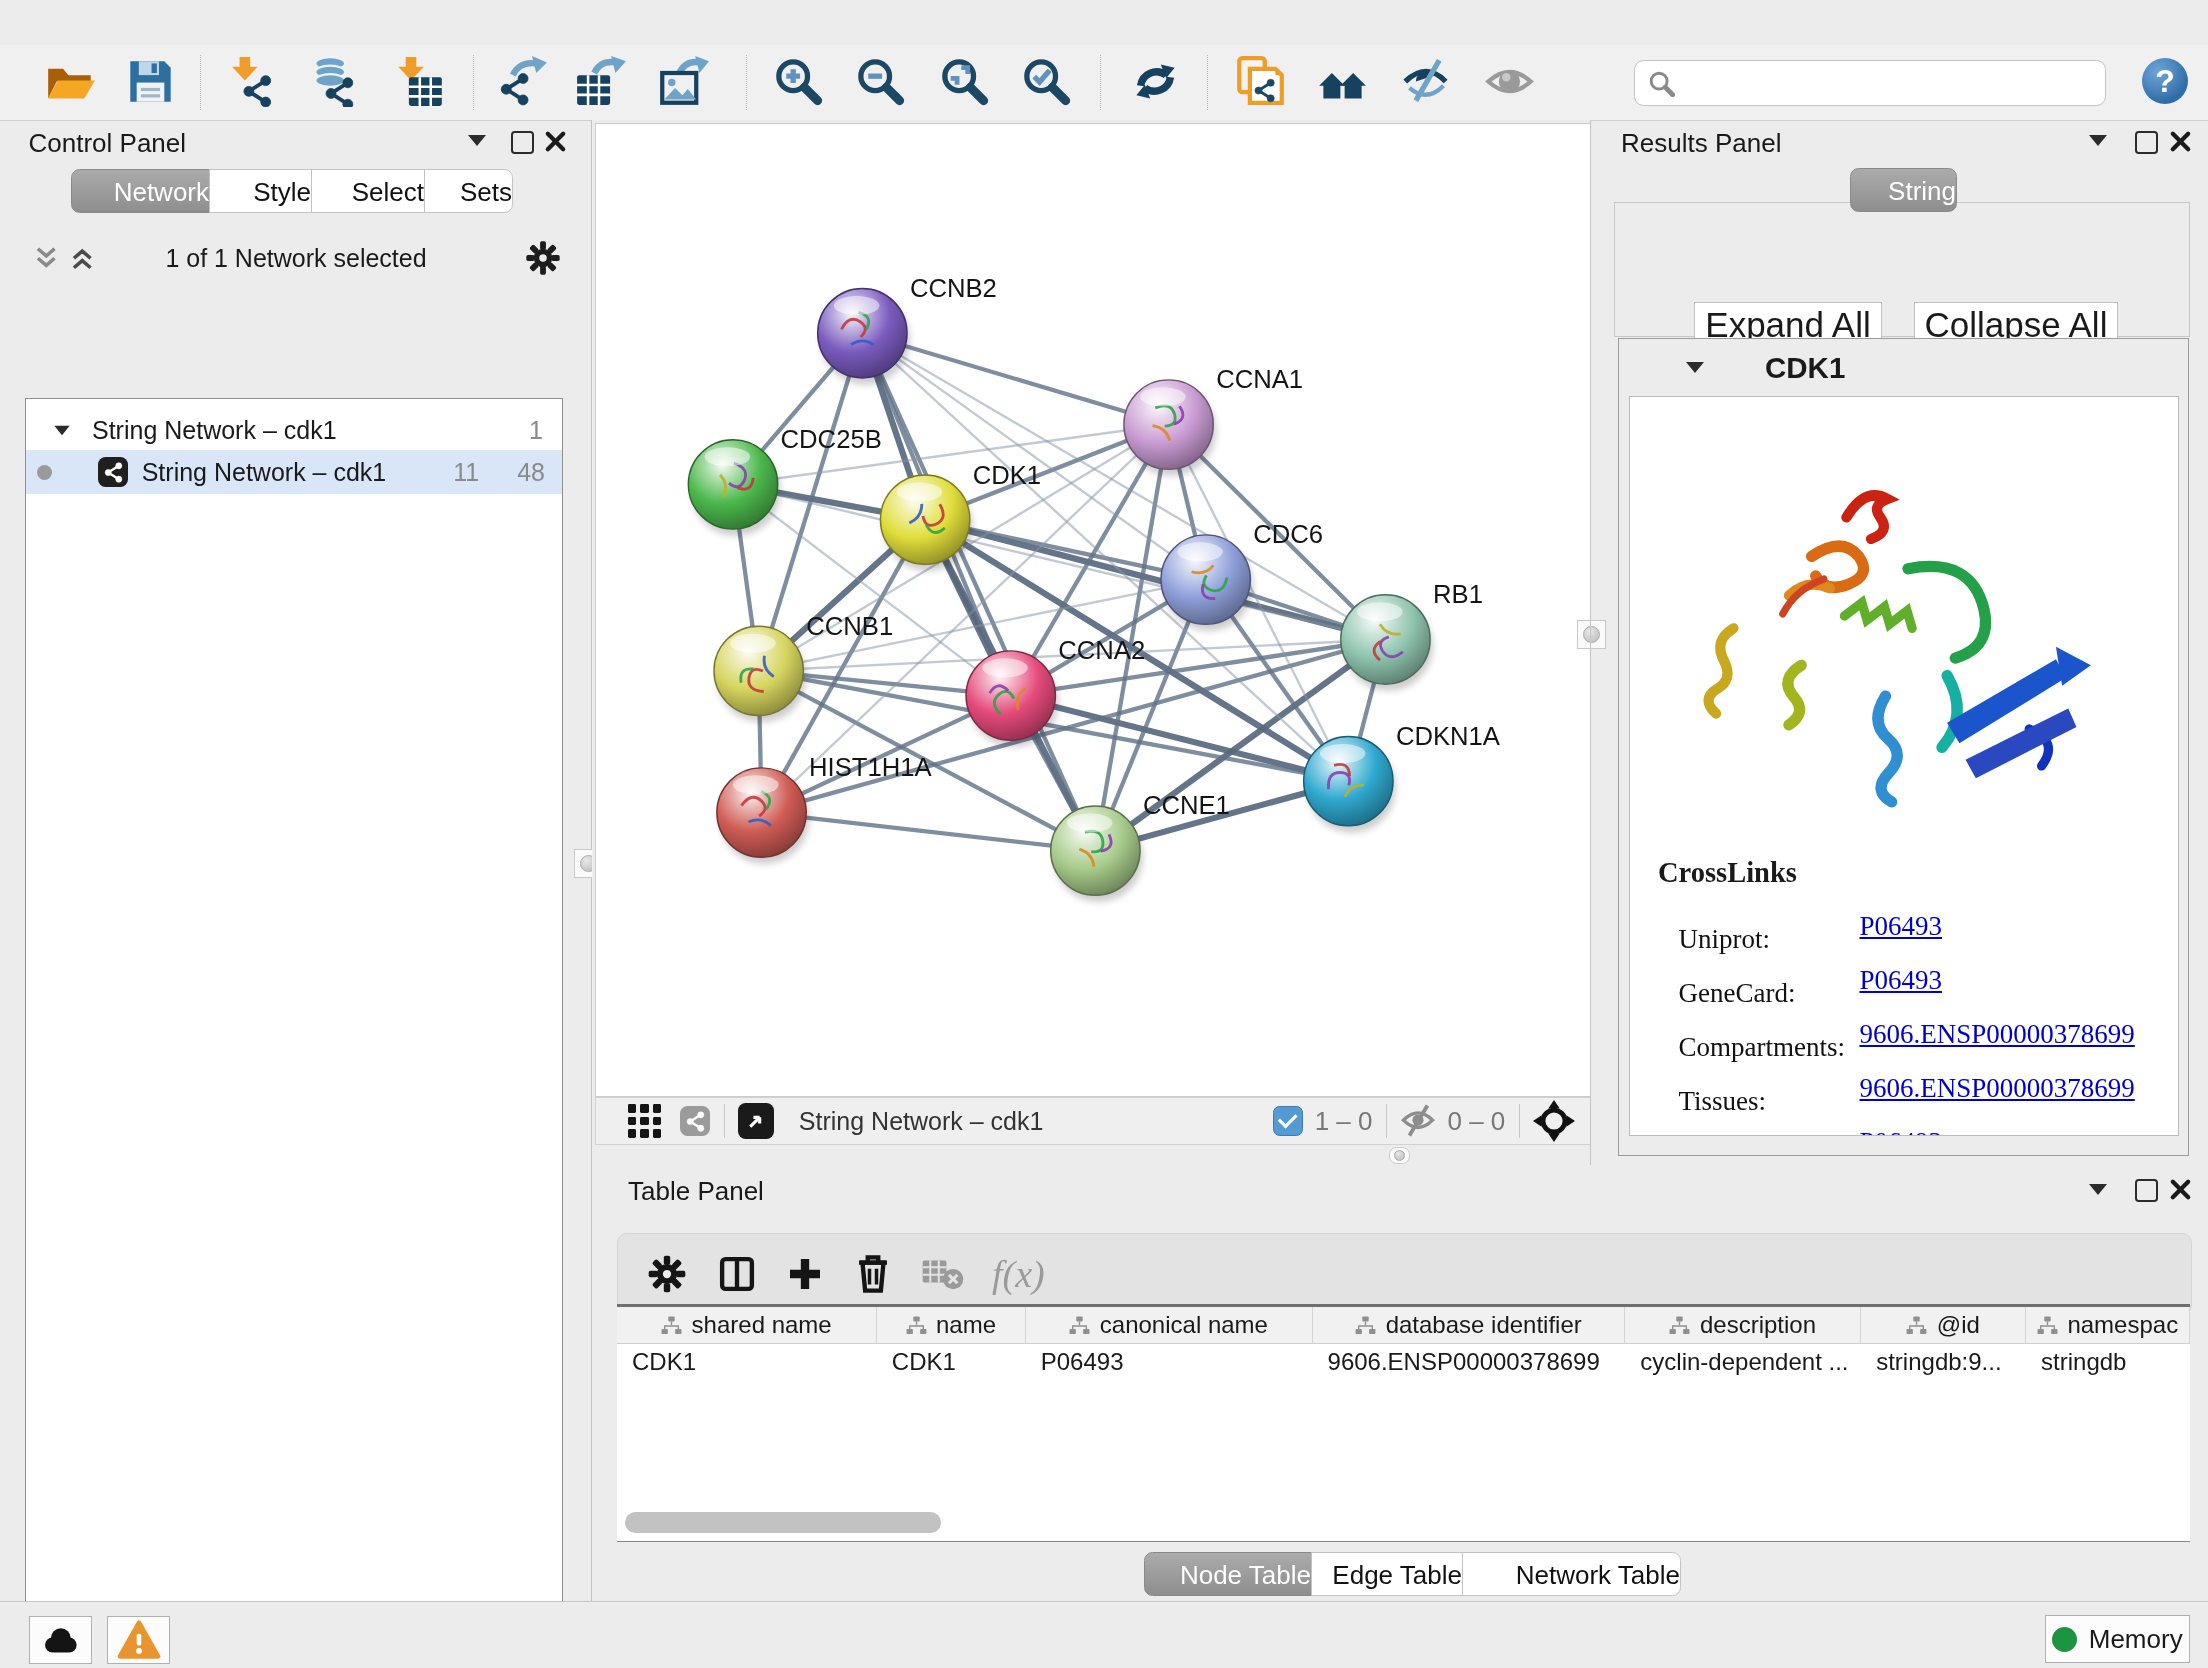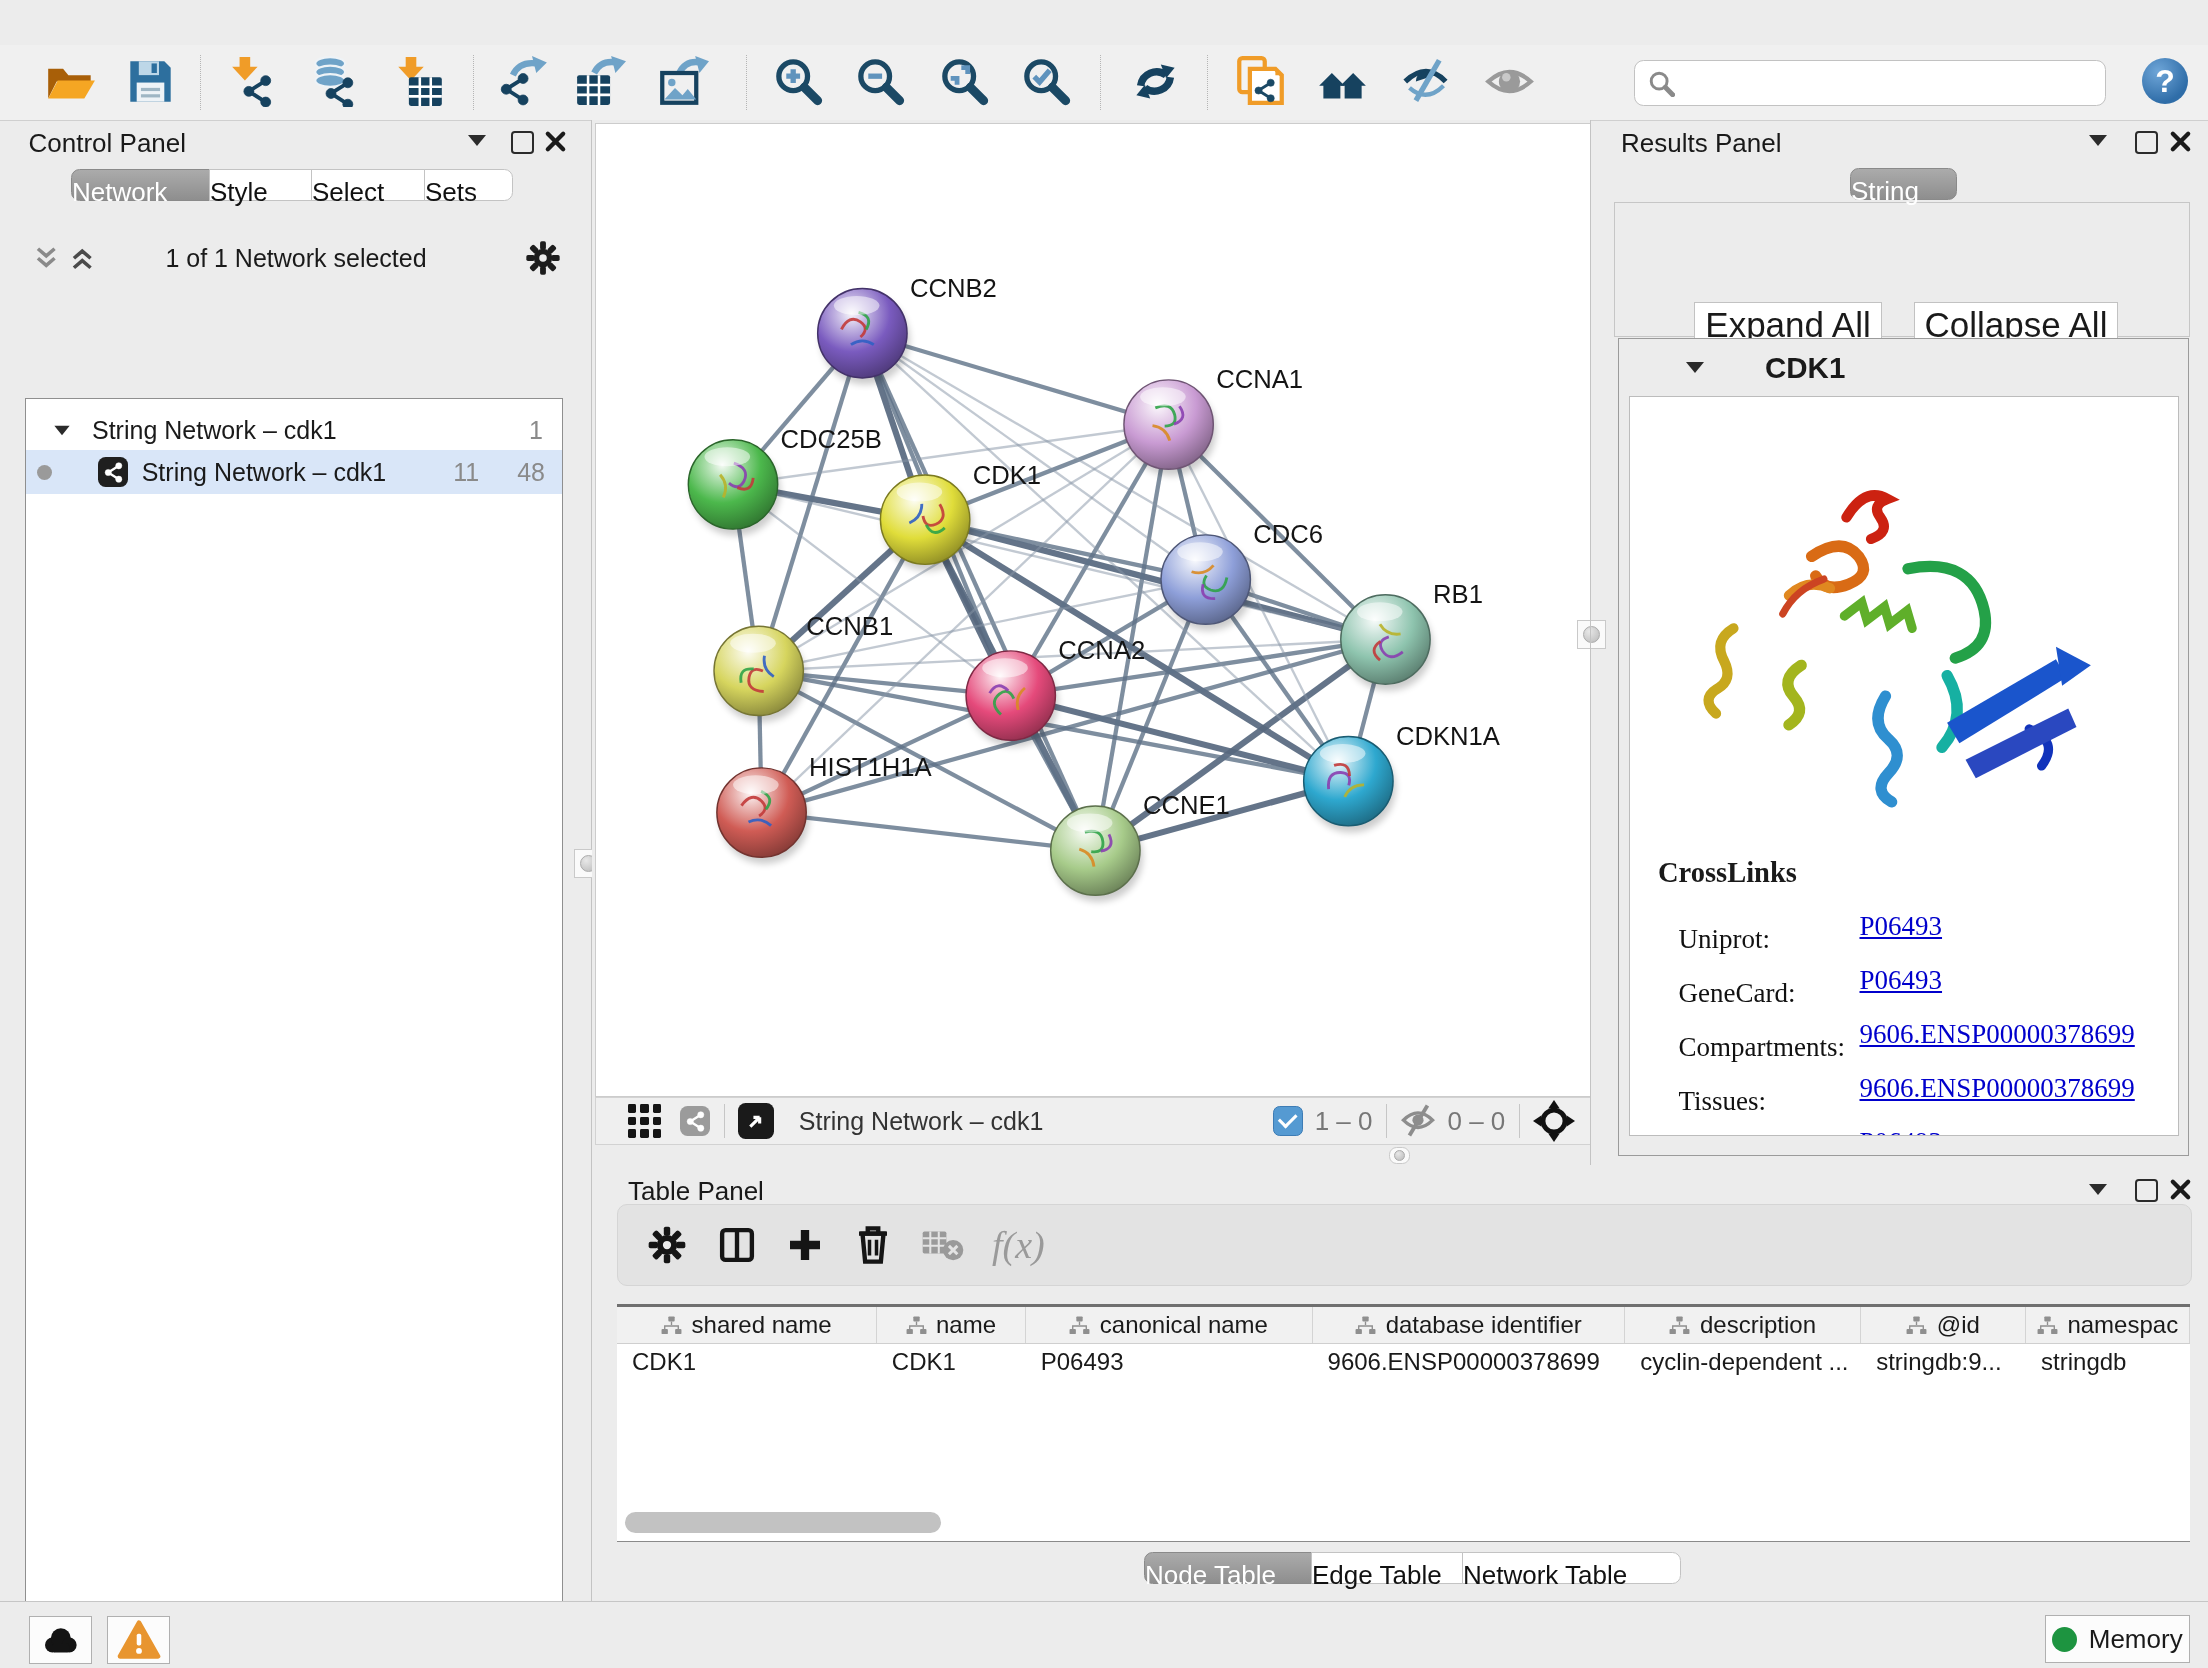--- a/index.html
+++ b/index.html
@@ -23,21 +23,21 @@
     font-family:"Liberation Sans",sans-serif;}
   .helpbtn{left:2142px;top:13.3px;width:46px;height:46px;border-radius:50%;
     background:radial-gradient(circle at 35% 30%,#6fa6d8,#2f6da8 70%);color:#fff;font-size:32px;
     font-weight:bold;text-align:center;line-height:46px;cursor:pointer;}
 
   
   .ptitle{font-size:26px;color:#191919;font-weight:500;}
   .tri-down{width:0;height:0;border-left:9.5px solid transparent;border-right:9.5px solid transparent;
     border-top:11.4px solid #2b2b2b;}
   .wbox{width:19px;height:19px;border:2.4px solid #2b2b2b;border-radius:3.8px;}
-  .tab{height:32px;line-height:44px;text-align:left;font-size:26px;background:#fff;
+  .tab{height:44px;line-height:44px;text-align:right;font-size:26px;background:#fff;
     border:1px solid #c3c3c3;color:#111;box-sizing:border-box;cursor:pointer;}
   .tab.sel{background:linear-gradient(#ababab,#8e8e8e);color:#fff;border-color:#8a8a8a;}
   .tab:first-child{border-radius:8.6px 0 0 8.6px;}
   .tab:last-child{border-radius:0 8.6px 8.6px 0;}
 
   
   .cpanel{left:0;top:120px;width:592px;height:1481px;border-right:1.9px solid #c3c3c3;box-sizing:border-box;}
   .treebox{left:25px;top:278px;width:538px;height:1299px;background:#fff;border:1.9px solid #8f8f8f;box-sizing:border-box;}
   .trow{position:relative;height:40px;display:flex;align-items:center;font-size:25px;}
   .trow .cnt{color:#8a8a8a;}
@@ -63,21 +63,21 @@
   .btn{background:#fff;border:1px solid #c2c2c2;border-radius:0;font-size:35px;text-align:center;
     height:44px;line-height:44px;cursor:pointer;margin-top:36px;}
   .groupbox{background:#ececec;border:1px solid #c6c6c6;}
   .sectionbox{background:#ececec;border:1.9px solid #9b9b9b;}
   .xrow{display:flex;height:54px;align-items:center;font-family:"Liberation Serif",serif;font-size:27px;}
   .xlabel{width:181px;color:#111;margin-top:26px;}
   .xlink{color:#0000cc;text-decoration:underline;cursor:pointer;}
 
   
   .tpanel{left:592px;top:1165px;width:1617px;height:436px;}
-  .ttoolbar{left:25px;top:39px;width:1573px;height:80px;background:#e3e3e3;border:1px solid #d5d5d5;
+  .ttoolbar{left:25px;top:68px;width:1573px;height:80px;background:#e3e3e3;border:1px solid #d5d5d5;
     border-radius:10px;display:flex;align-items:center;}
   .ticon{margin-left:27px;cursor:pointer;}
   .tableframe{left:25px;top:139px;width:1573px;height:238px;background:#fff;
     border-top:3.8px solid #6f6f6f;border-bottom:1.9px solid #8a8a8a;box-sizing:border-box;}
   .thead{display:flex;height:36px;background:#f1f1f1;border-bottom:1px solid #cfcfcf;}
   .th{display:flex;align-items:center;justify-content:center;font-size:24px;color:#1a1a1a;
     border-right:1px solid #d4d4d4;box-sizing:border-box;gap:9.5px;overflow:hidden;white-space:nowrap;cursor:pointer;}
   .tr{display:flex;height:35px;}
   .td{display:flex;align-items:center;font-size:24px;padding-left:15px;box-sizing:border-box;
     overflow:hidden;white-space:nowrap;}

